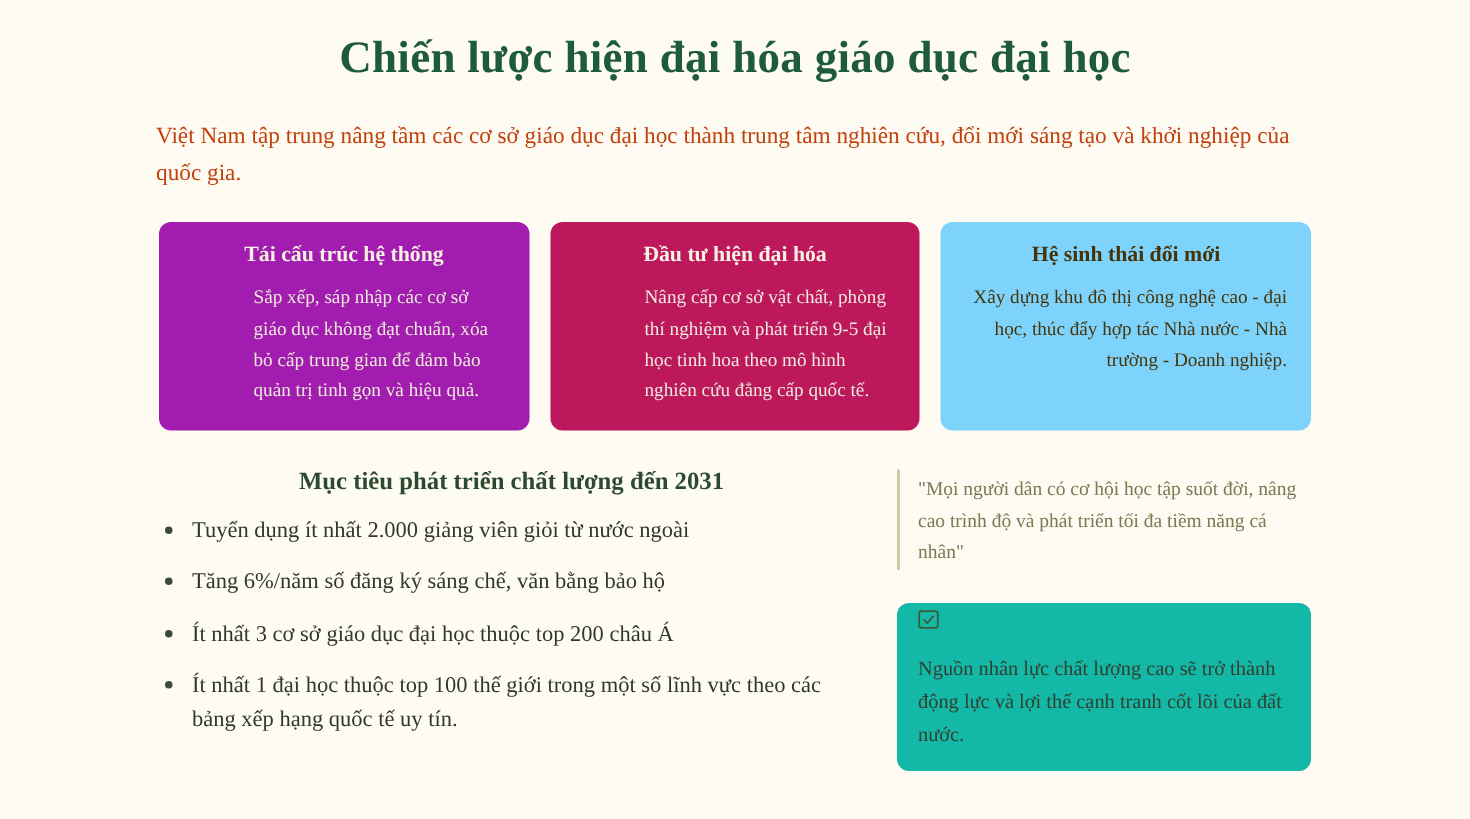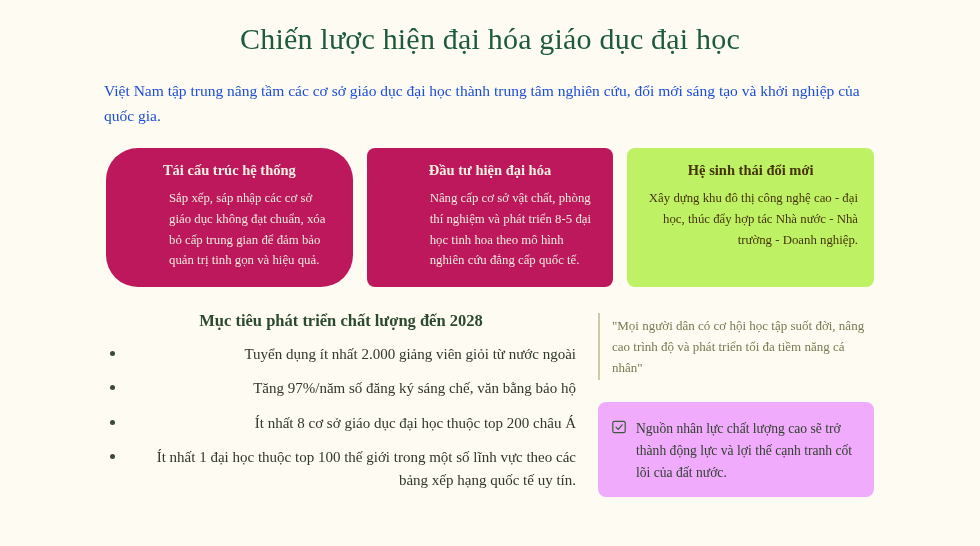--- a/index.html
+++ b/index.html
@@ -18,46 +18,46 @@
     position: relative;
     width: 980px;
     height: 546px;
     box-sizing: border-box;
     padding: 0;
   }
   .title {
     text-align: center;
     font-size: 30px;
     color: #1e5b3a;
-    font-weight: 400;
+    font-weight: 700;
     letter-spacing: 0.2px;
     margin: 22px 0 0 0;
     padding: 0 40px;
   }
   .intro {
     margin: 22px 104px 0 104px;
     font-size: 15.5px;
     line-height: 1.62;
-    color: #1d4ed8;
+    color: #c2410c;
   }
   .cards {
     display: flex;
     gap: 14px;
     margin: 20px 106px 0 106px;
   }
   .card {
     flex: 1 1 0;
     border-radius: 8px;
     padding: 14px 16px 16px 16px;
     box-sizing: border-box;
     min-height: 130px;
   }
-  .card-1 { background: #be185d; border-radius: 32px; }
+  .card-1 { background: #a21caf; }
   .card-2 { background: #be185d; }
-  .card-3 { background: #bef264; }
+  .card-3 { background: #7dd3fc; }
   .card-title {
     text-align: center;
     font-size: 14.5px;
     font-weight: 700;
     margin-bottom: 9px;
   }
   .card-1 .card-title, .card-2 .card-title { color: #f4f1e2; }
   .card-3 .card-title { color: #463308; }
   .card-body {
     font-size: 12.8px;
@@ -87,21 +87,20 @@
     margin: 0;
     padding: 0;
   }
   ul.goal-list li {
     position: relative;
     padding-left: 22px;
     font-size: 15px;
     line-height: 1.55;
     margin-bottom: 11px;
     color: #32372e;
-    text-align: right;
   }
   ul.goal-list li::before {
     content: "";
     position: absolute;
     left: 4px;
     top: 8px;
     width: 5px;
     height: 5px;
     border-radius: 50%;
     background: #3c4a38;
@@ -112,26 +111,27 @@
   }
   .quote {
     font-size: 13px;
     line-height: 1.62;
     color: #7b7a52;
     border-left: 2px solid #cfc9a8;
     padding: 2px 6px 2px 12px;
     margin-bottom: 22px;
   }
   .note {
-    background: #f0abfc;
+    background: #14b8a6;
     border-radius: 8px;
-    padding: 16px 16px 14px 14px;
+    padding: 2px 16px 14px 14px;
     display: flex;
     gap: 10px;
     align-items: flex-start;
+    flex-direction: column;
   }
   .note-icon {
     flex: 0 0 auto;
     margin-top: 2px;
   }
   .note-text {
     font-size: 13.6px;
     line-height: 1.6;
     color: #31402f;
   }
@@ -145,36 +145,36 @@
 
   <p class="intro">Việt Nam tập trung nâng tầm các cơ sở giáo dục đại học thành trung tâm nghiên cứu, đổi mới sáng tạo và khởi nghiệp của quốc gia.</p>
 
   <div class="cards">
     <div class="card card-1">
       <div class="card-title">Tái cấu trúc hệ thống</div>
       <div class="card-body">Sắp xếp, sáp nhập các cơ sở giáo dục không đạt chuẩn, xóa bỏ cấp trung gian để đảm bảo quản trị tinh gọn và hiệu quả.</div>
     </div>
     <div class="card card-2">
       <div class="card-title">Đầu tư hiện đại hóa</div>
-      <div class="card-body">Nâng cấp cơ sở vật chất, phòng thí nghiệm và phát triển 8-5 đại học tinh hoa theo mô hình nghiên cứu đẳng cấp quốc tế.</div>
+      <div class="card-body">Nâng cấp cơ sở vật chất, phòng thí nghiệm và phát triển 9-5 đại học tinh hoa theo mô hình nghiên cứu đẳng cấp quốc tế.</div>
     </div>
     <div class="card card-3">
       <div class="card-title">Hệ sinh thái đổi mới</div>
       <div class="card-body">Xây dựng khu đô thị công nghệ cao - đại học, thúc đẩy hợp tác Nhà nước - Nhà trường - Doanh nghiệp.</div>
     </div>
   </div>
 
   <div class="lower">
 
     <div class="goals">
-      <div class="goals-title">Mục tiêu phát triển chất lượng đến 2028</div>
+      <div class="goals-title">Mục tiêu phát triển chất lượng đến 2031</div>
       <ul class="goal-list">
         <li>Tuyển dụng ít nhất 2.000 giảng viên giỏi từ nước ngoài</li>
-        <li>Tăng 97%/năm số đăng ký sáng chế, văn bằng bảo hộ</li>
-        <li>Ít nhất 8 cơ sở giáo dục đại học thuộc top 200 châu Á</li>
+        <li>Tăng 6%/năm số đăng ký sáng chế, văn bằng bảo hộ</li>
+        <li>Ít nhất 3 cơ sở giáo dục đại học thuộc top 200 châu Á</li>
         <li>Ít nhất 1 đại học thuộc top 100 thế giới trong một số lĩnh vực theo các bảng xếp hạng quốc tế uy tín.</li>
       </ul>
     </div>
 
     <div class="side">
       <div class="quote">"Mọi người dân có cơ hội học tập suốt đời, nâng cao trình độ và phát triển tối đa tiềm năng cá nhân"</div>
       <div class="note">
         <span class="note-icon">
           <svg width="14" height="14" viewBox="0 0 14 14" aria-hidden="true">
             <rect x="0.8" y="1.4" width="12.4" height="11.2" rx="1.6" fill="none" stroke="#3c5a3c" stroke-width="1.2"></rect>

